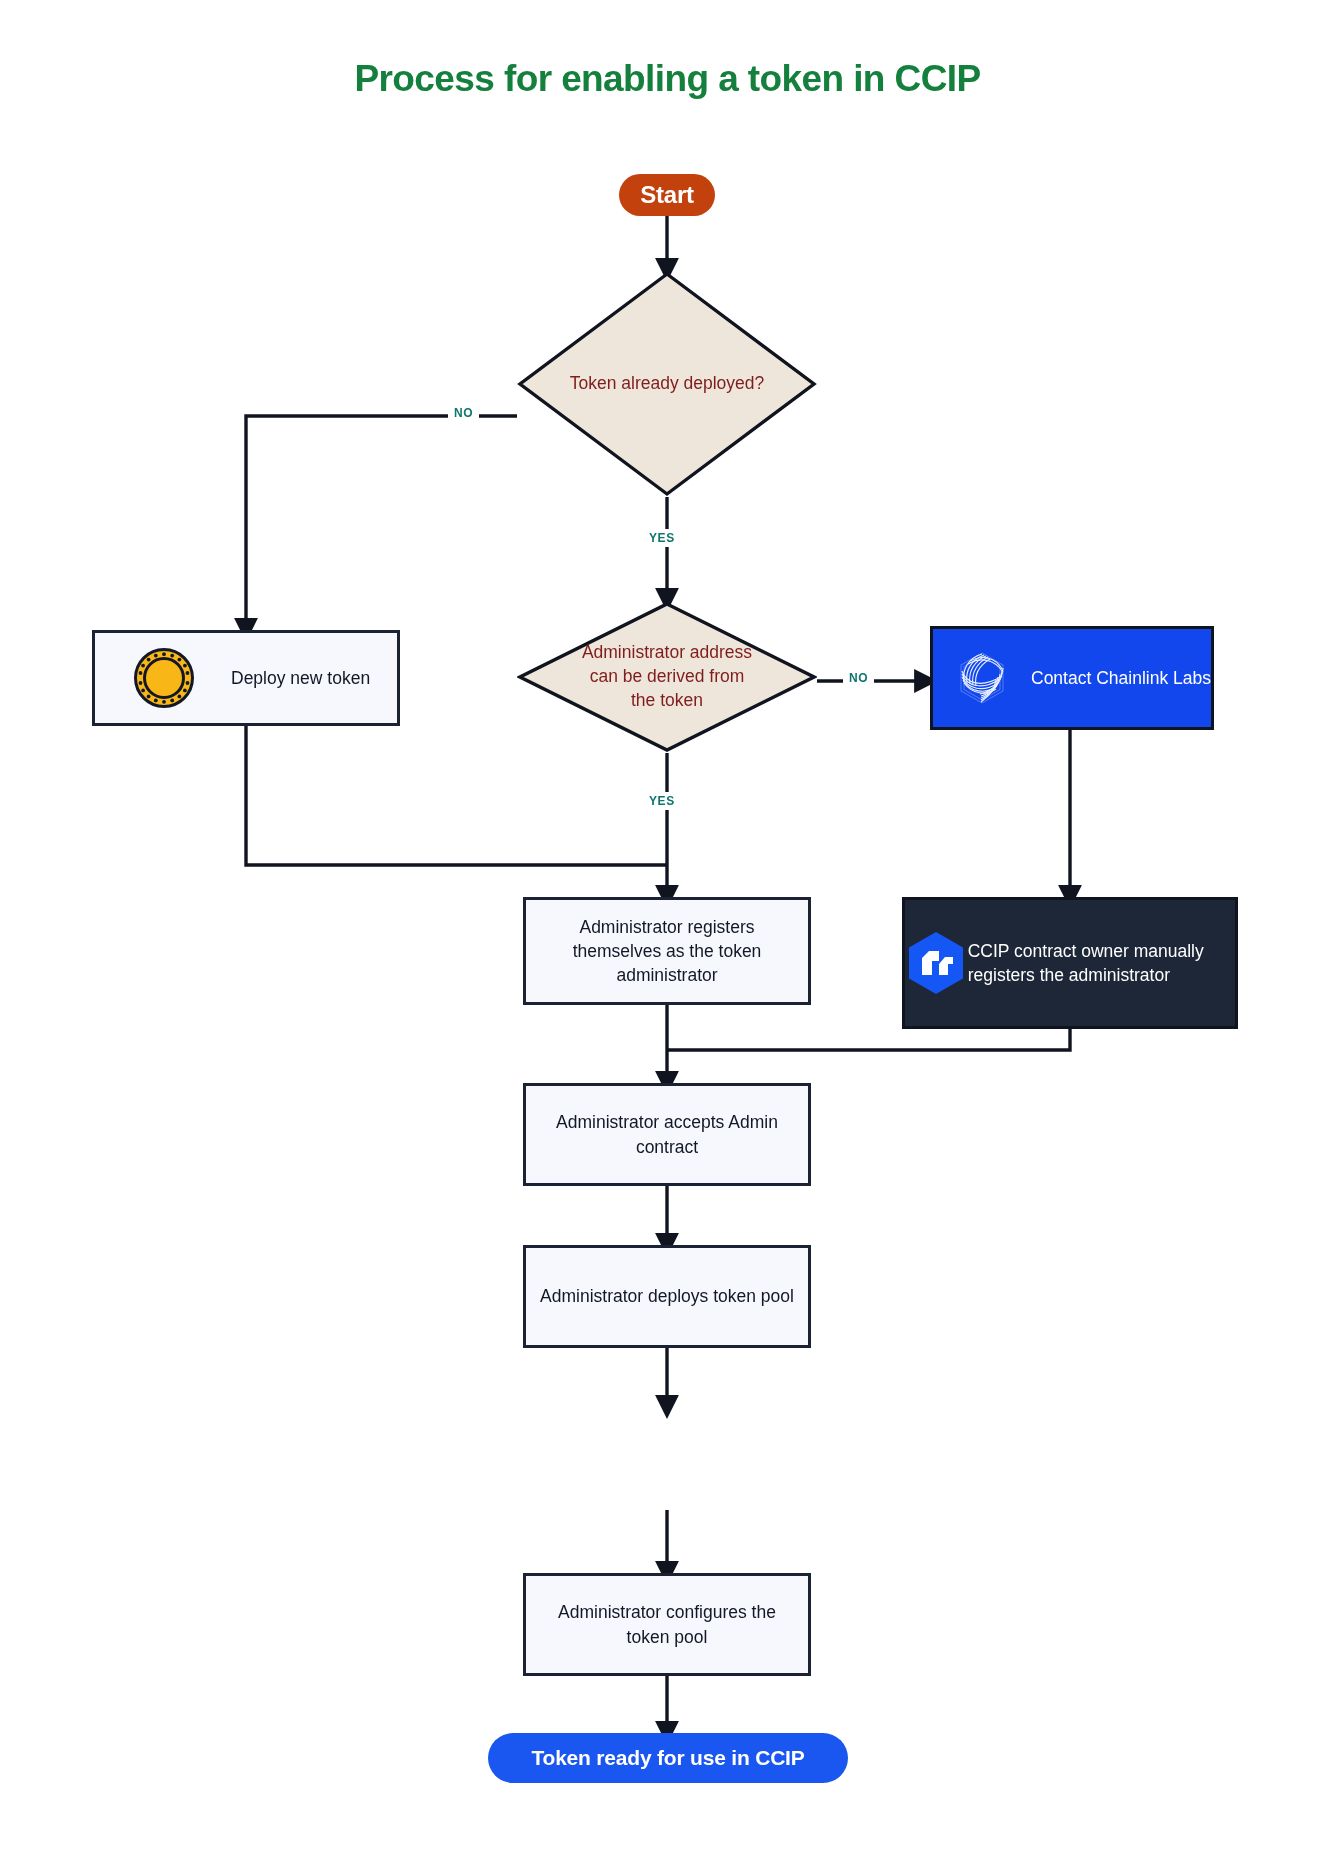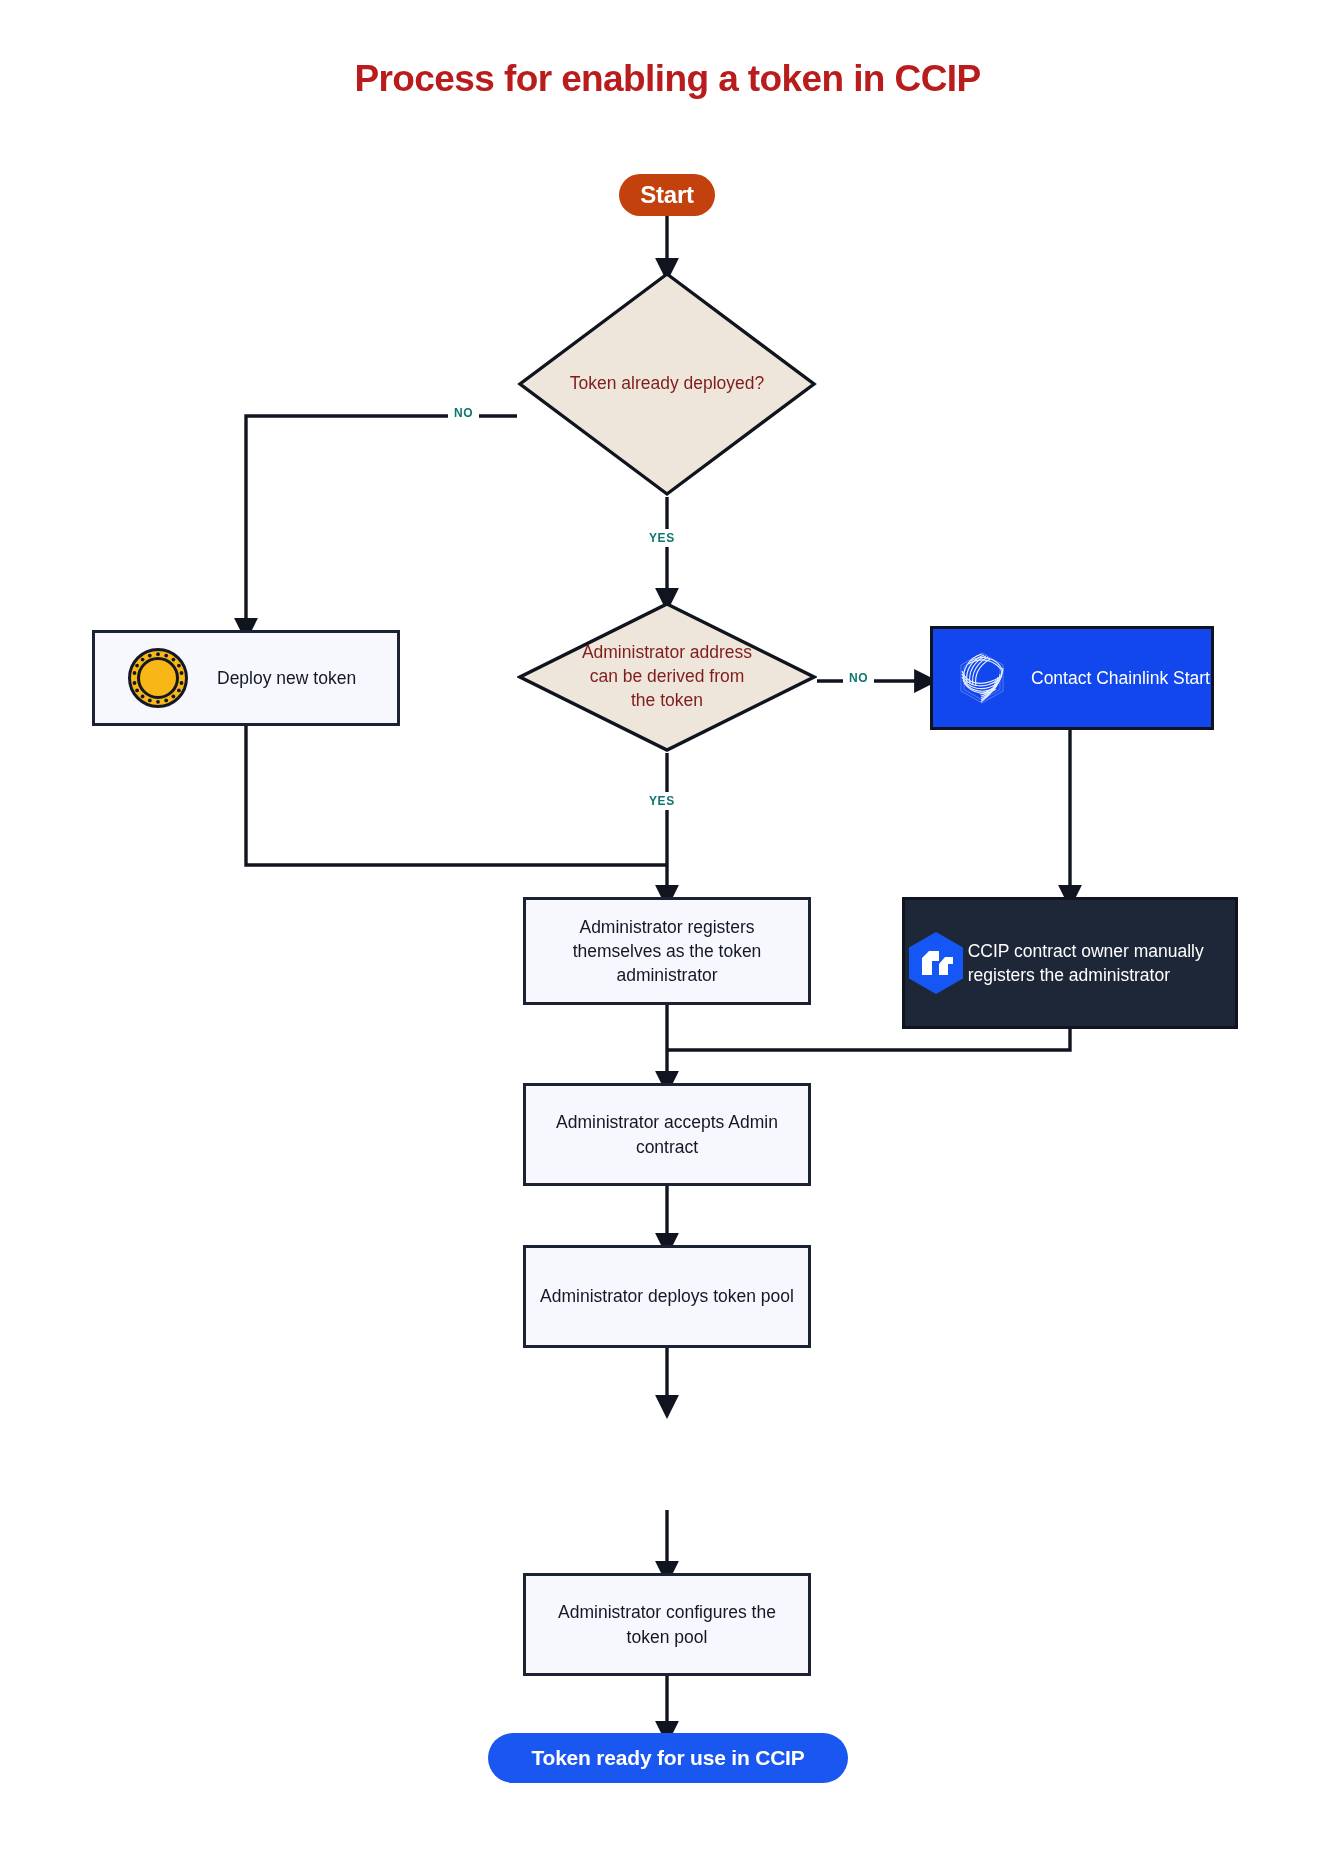--- a/index.html
+++ b/index.html
@@ -35,21 +35,21 @@
   
   .title {
     position: absolute;
     left: 0;
     top: 58px;
     width: 1335px;
     text-align: center;
     font-size: 37px;
     font-weight: 700;
     letter-spacing: -0.6px;
-    color: #b91c1c;
+    color: #15803d;
   }
 
   
   .pill {
     display: flex;
     align-items: center;
     justify-content: center;
     border-radius: 999px;
     font-weight: 700;
     text-align: center;
@@ -76,22 +76,22 @@
     justify-content: center;
     text-align: center;
     font-size: 17.5px;
     line-height: 1.38;
     color: #121826;
     padding: 2px 14px;
   }
   .box-lr {
     justify-content: flex-start;
     text-align: left;
-    gap: 0;
-    padding: 4px;
+    gap: 8px;
+    padding: 10px;
   }
   .box-lr .icon-slot {
     flex: 0 0 auto;
     display: flex;
     align-items: center;
     justify-content: center;
   }
   .box-lr .box-text {
     flex: 1 1 auto;
   }
@@ -273,21 +273,21 @@
           <path d="M14 37 C 22 48, 36 50, 46 43"></path>
           <path d="M13 34 C 20 46, 35 49, 47 40"></path>
           <path d="M12 31 C 18 43, 33 47, 48 37"></path>
           <path d="M12 28 C 17 40, 32 45, 50 33"></path>
           <path d="M12 25 C 16 37, 31 43, 52 30"></path>
           <path d="M20 15 C 32 8, 46 12, 52 23"></path>
           <path d="M18 18 C 31 10, 45 14, 53 26"></path>
         </g>
       </svg>
     </span>
-    <span class="box-text">Contact Chainlink Start</span>
+    <span class="box-text">Contact Chainlink Labs</span>
   </div>
 
   <div class="node box" style="left:523px; top:897px; width:288px; height:108px;">
     <span>Administrator registers themselves as the token administrator</span>
   </div>
 
   <div class="node box-dark" style="left:902px; top:897px; width:336px; height:132px;">
     <span class="icon-slot" style="width:104px; height:100%; display:flex; align-items:center; justify-content:center;">
       <svg width="62" height="66" viewBox="0 0 62 66">
         <polygon points="31,2 58,17.5 58,48.5 31,64 4,48.5 4,17.5" fill="#1457f5"></polygon>

